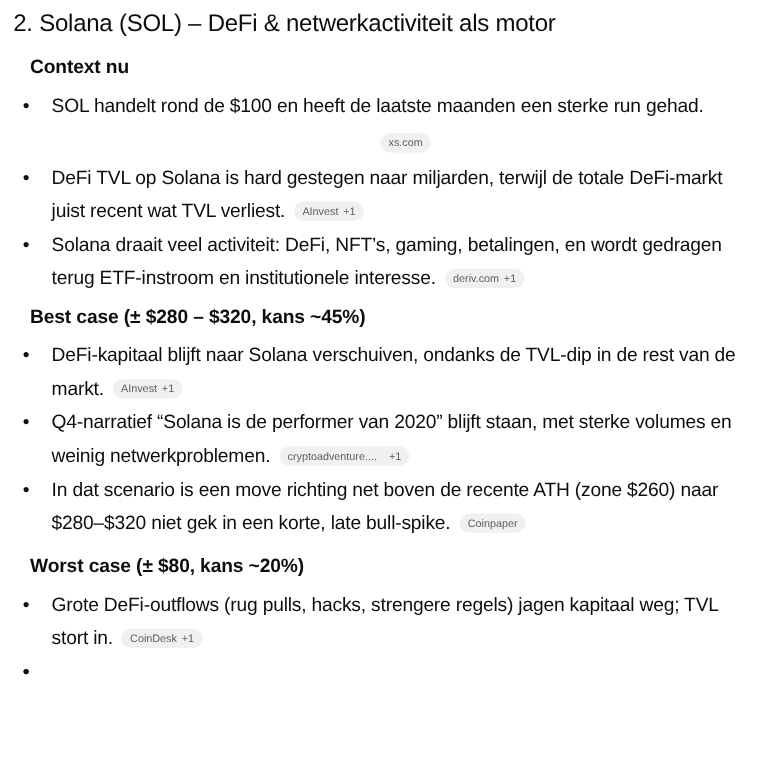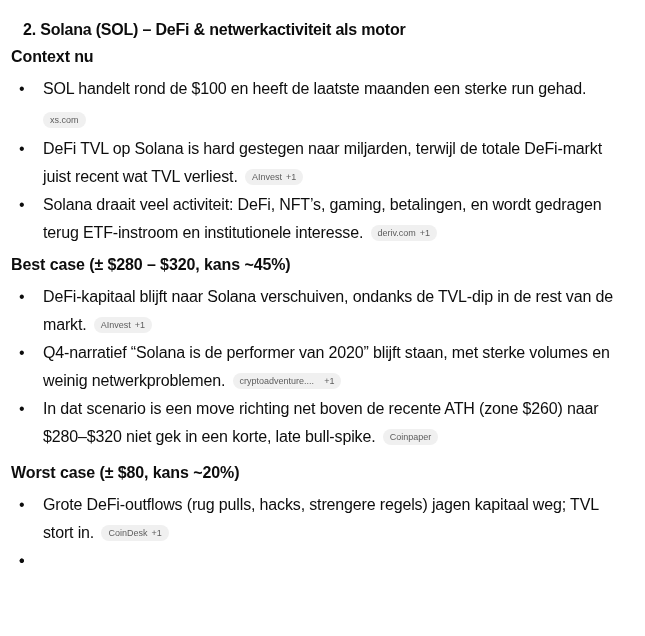--- a/index.html
+++ b/index.html
@@ -12,33 +12,33 @@
     height: 636px;
     overflow: hidden;
     font-family: "Liberation Sans", "DejaVu Sans", sans-serif;
     color: #0d0d0d;
   }
   .doc {
     position: relative;
     padding: 0 0 0 11px;
   }
   h3.section-title {
-    margin: 12px;
+    margin: 0;
     position: absolute;
     left: 11px;
     top: 9px;
-    font-size: 16px;
-    font-weight: 700;
+    font-size: 20px;
+    font-weight: 400;
     letter-spacing: -0.2px;
     white-space: nowrap;
   }
   h4.sub {
     margin: 0;
     position: absolute;
-    left: 11px;
+    left: 25px;
     font-size: 16px;
     font-weight: 700;
     letter-spacing: -0.1px;
     white-space: nowrap;
   }
   ul.blist {
     list-style: none;
     margin: 0;
     padding: 0;
     position: absolute;
@@ -87,21 +87,21 @@
 
 <div class="doc">
 
   <h3 class="section-title">2. Solana (SOL) – DeFi &amp; netwerkactiviteit als motor</h3>
 
   <h4 class="sub" style="top:48px;">Context nu</h4>
   <ul class="blist" style="top:75px;">
     <li>
       <span class="bullet">•</span>
       <span>SOL handelt rond de $100 en heeft de laatste maanden een sterke run gehad.</span>
-      <div class="pill-line" style="margin-top:3px;">
+      <div class="pill-line" style="margin-top:3px;text-align:center;">
         <span class="pill block-pill"><span>xs.com</span></span>
       </div>
     </li>
     <li style="margin-top:1px;">
       <span class="bullet">•</span>
       <span>DeFi TVL op Solana is hard gestegen naar miljarden, terwijl de totale DeFi-markt juist recent wat TVL verliest.</span>
       <span class="pill"><span>AInvest</span><span class="plus">+1</span></span>
     </li>
     <li>
       <span class="bullet">•</span>

